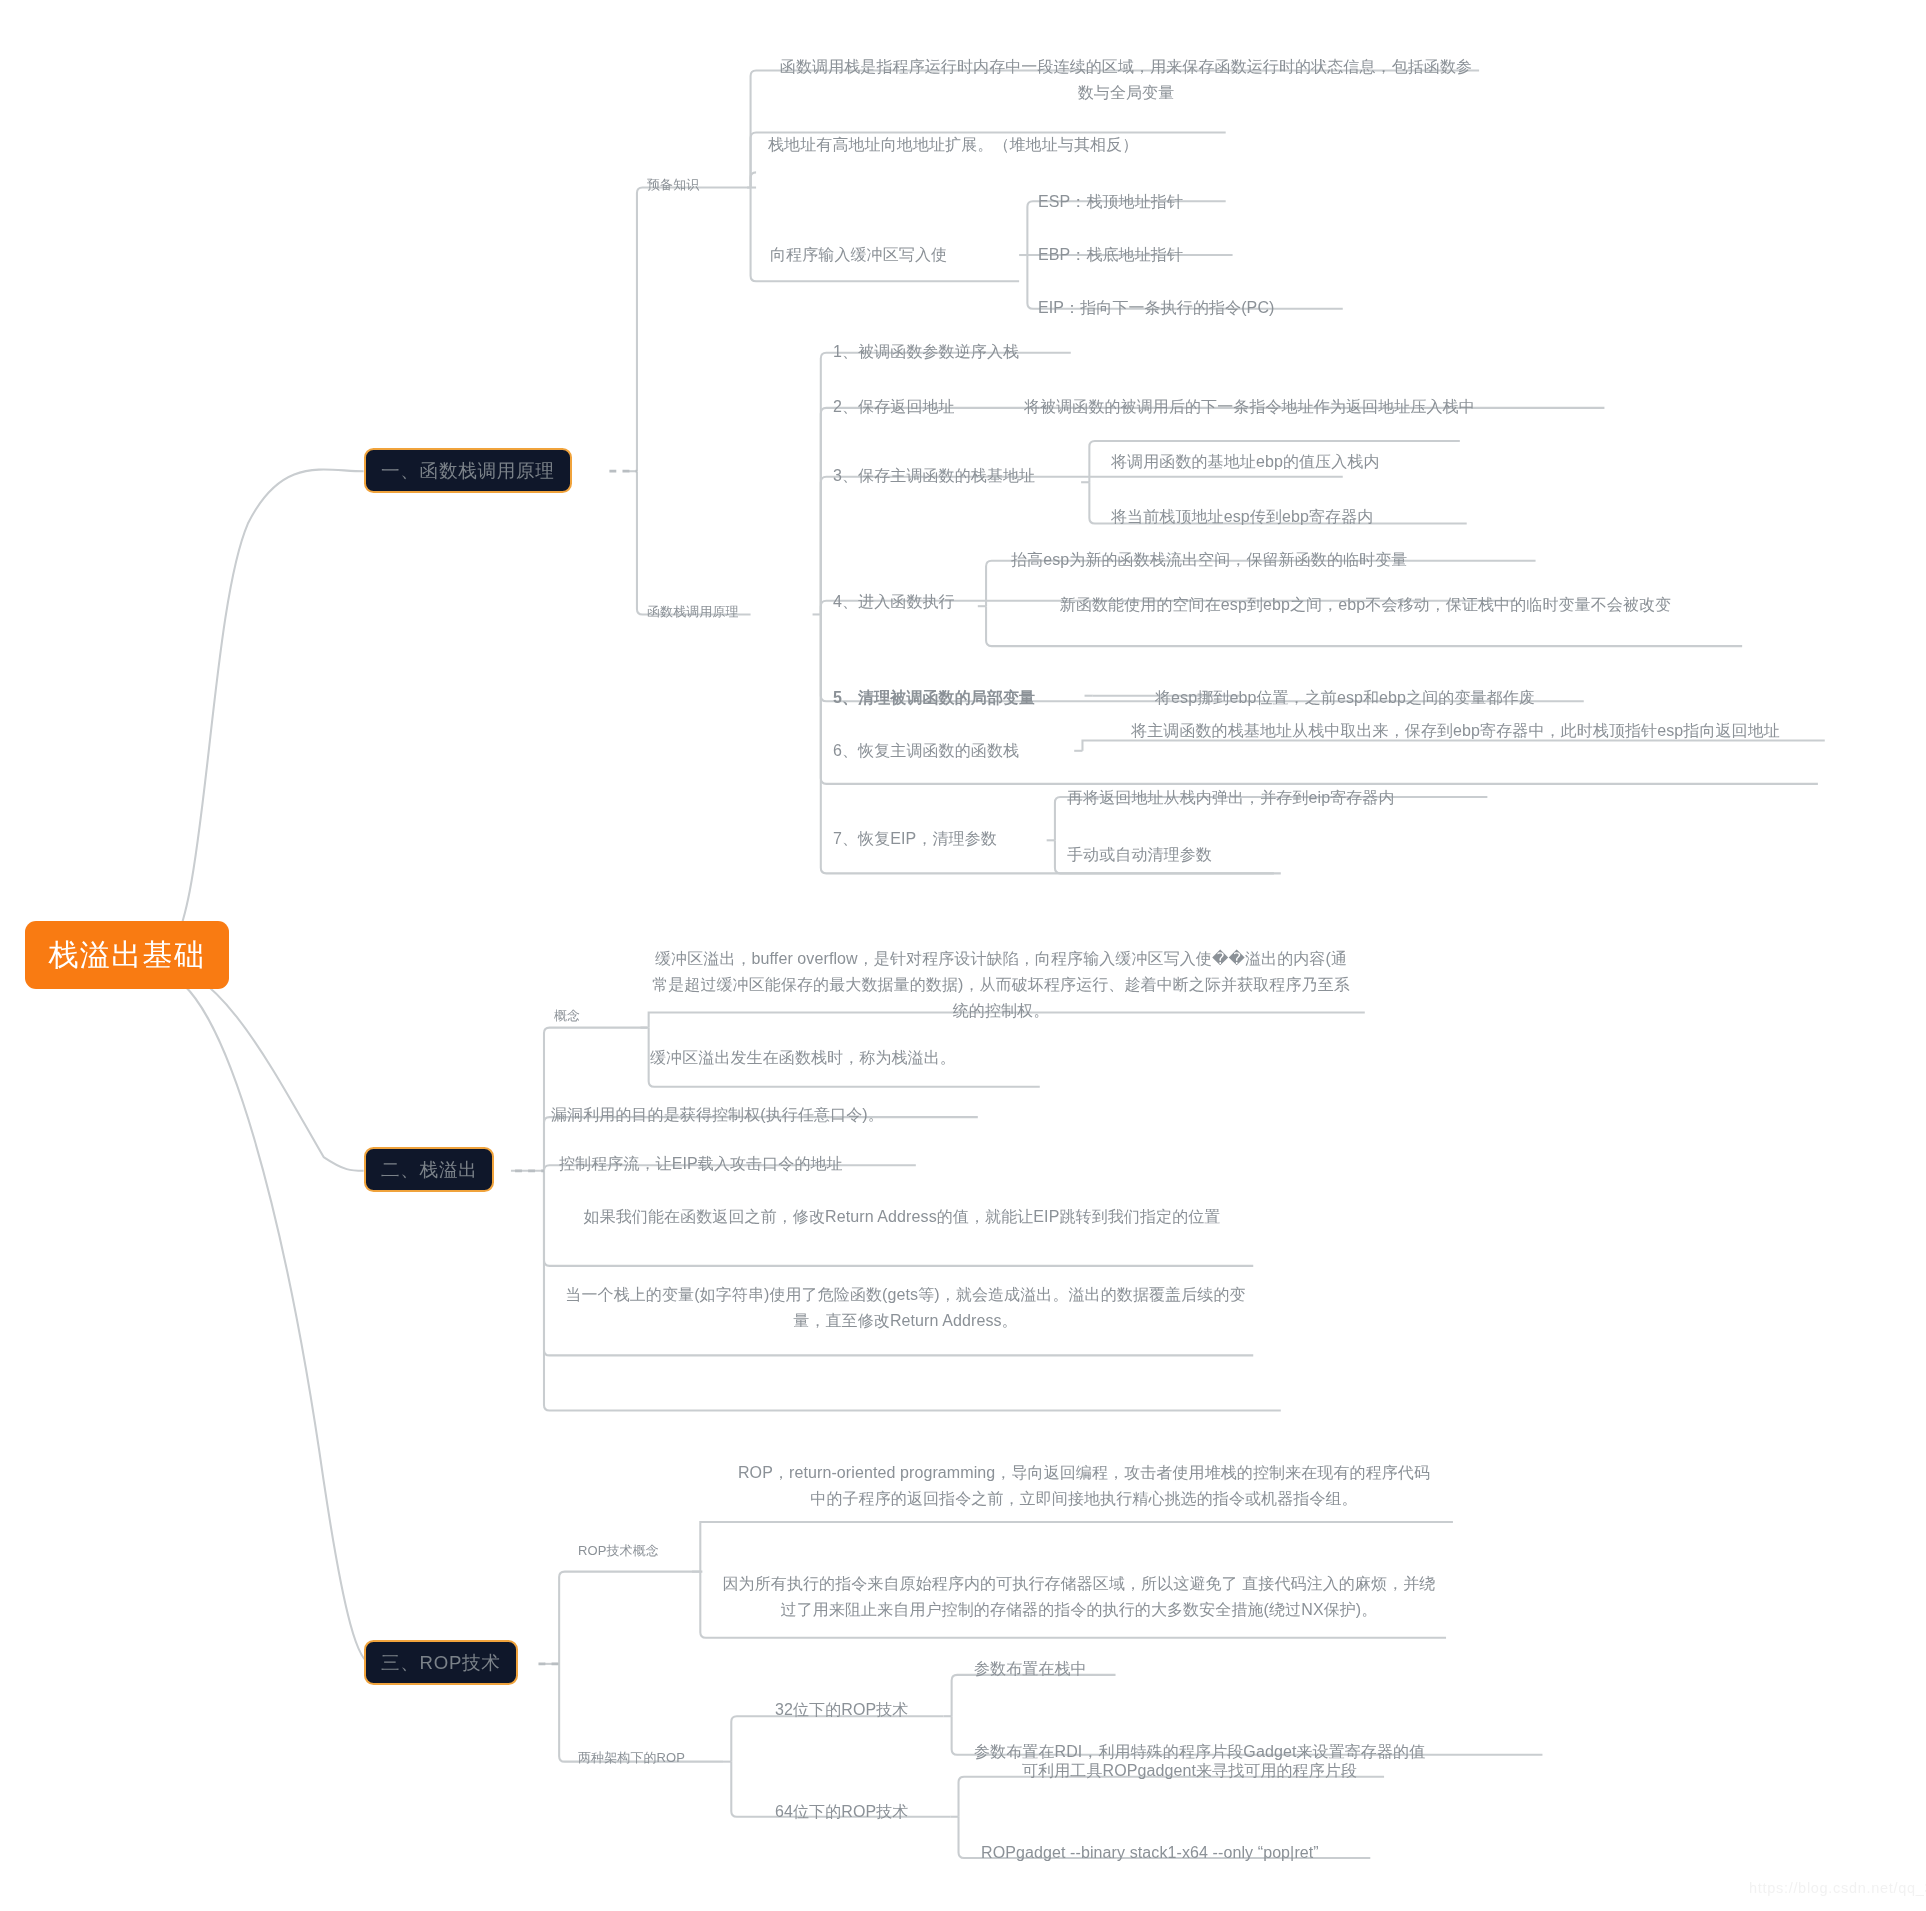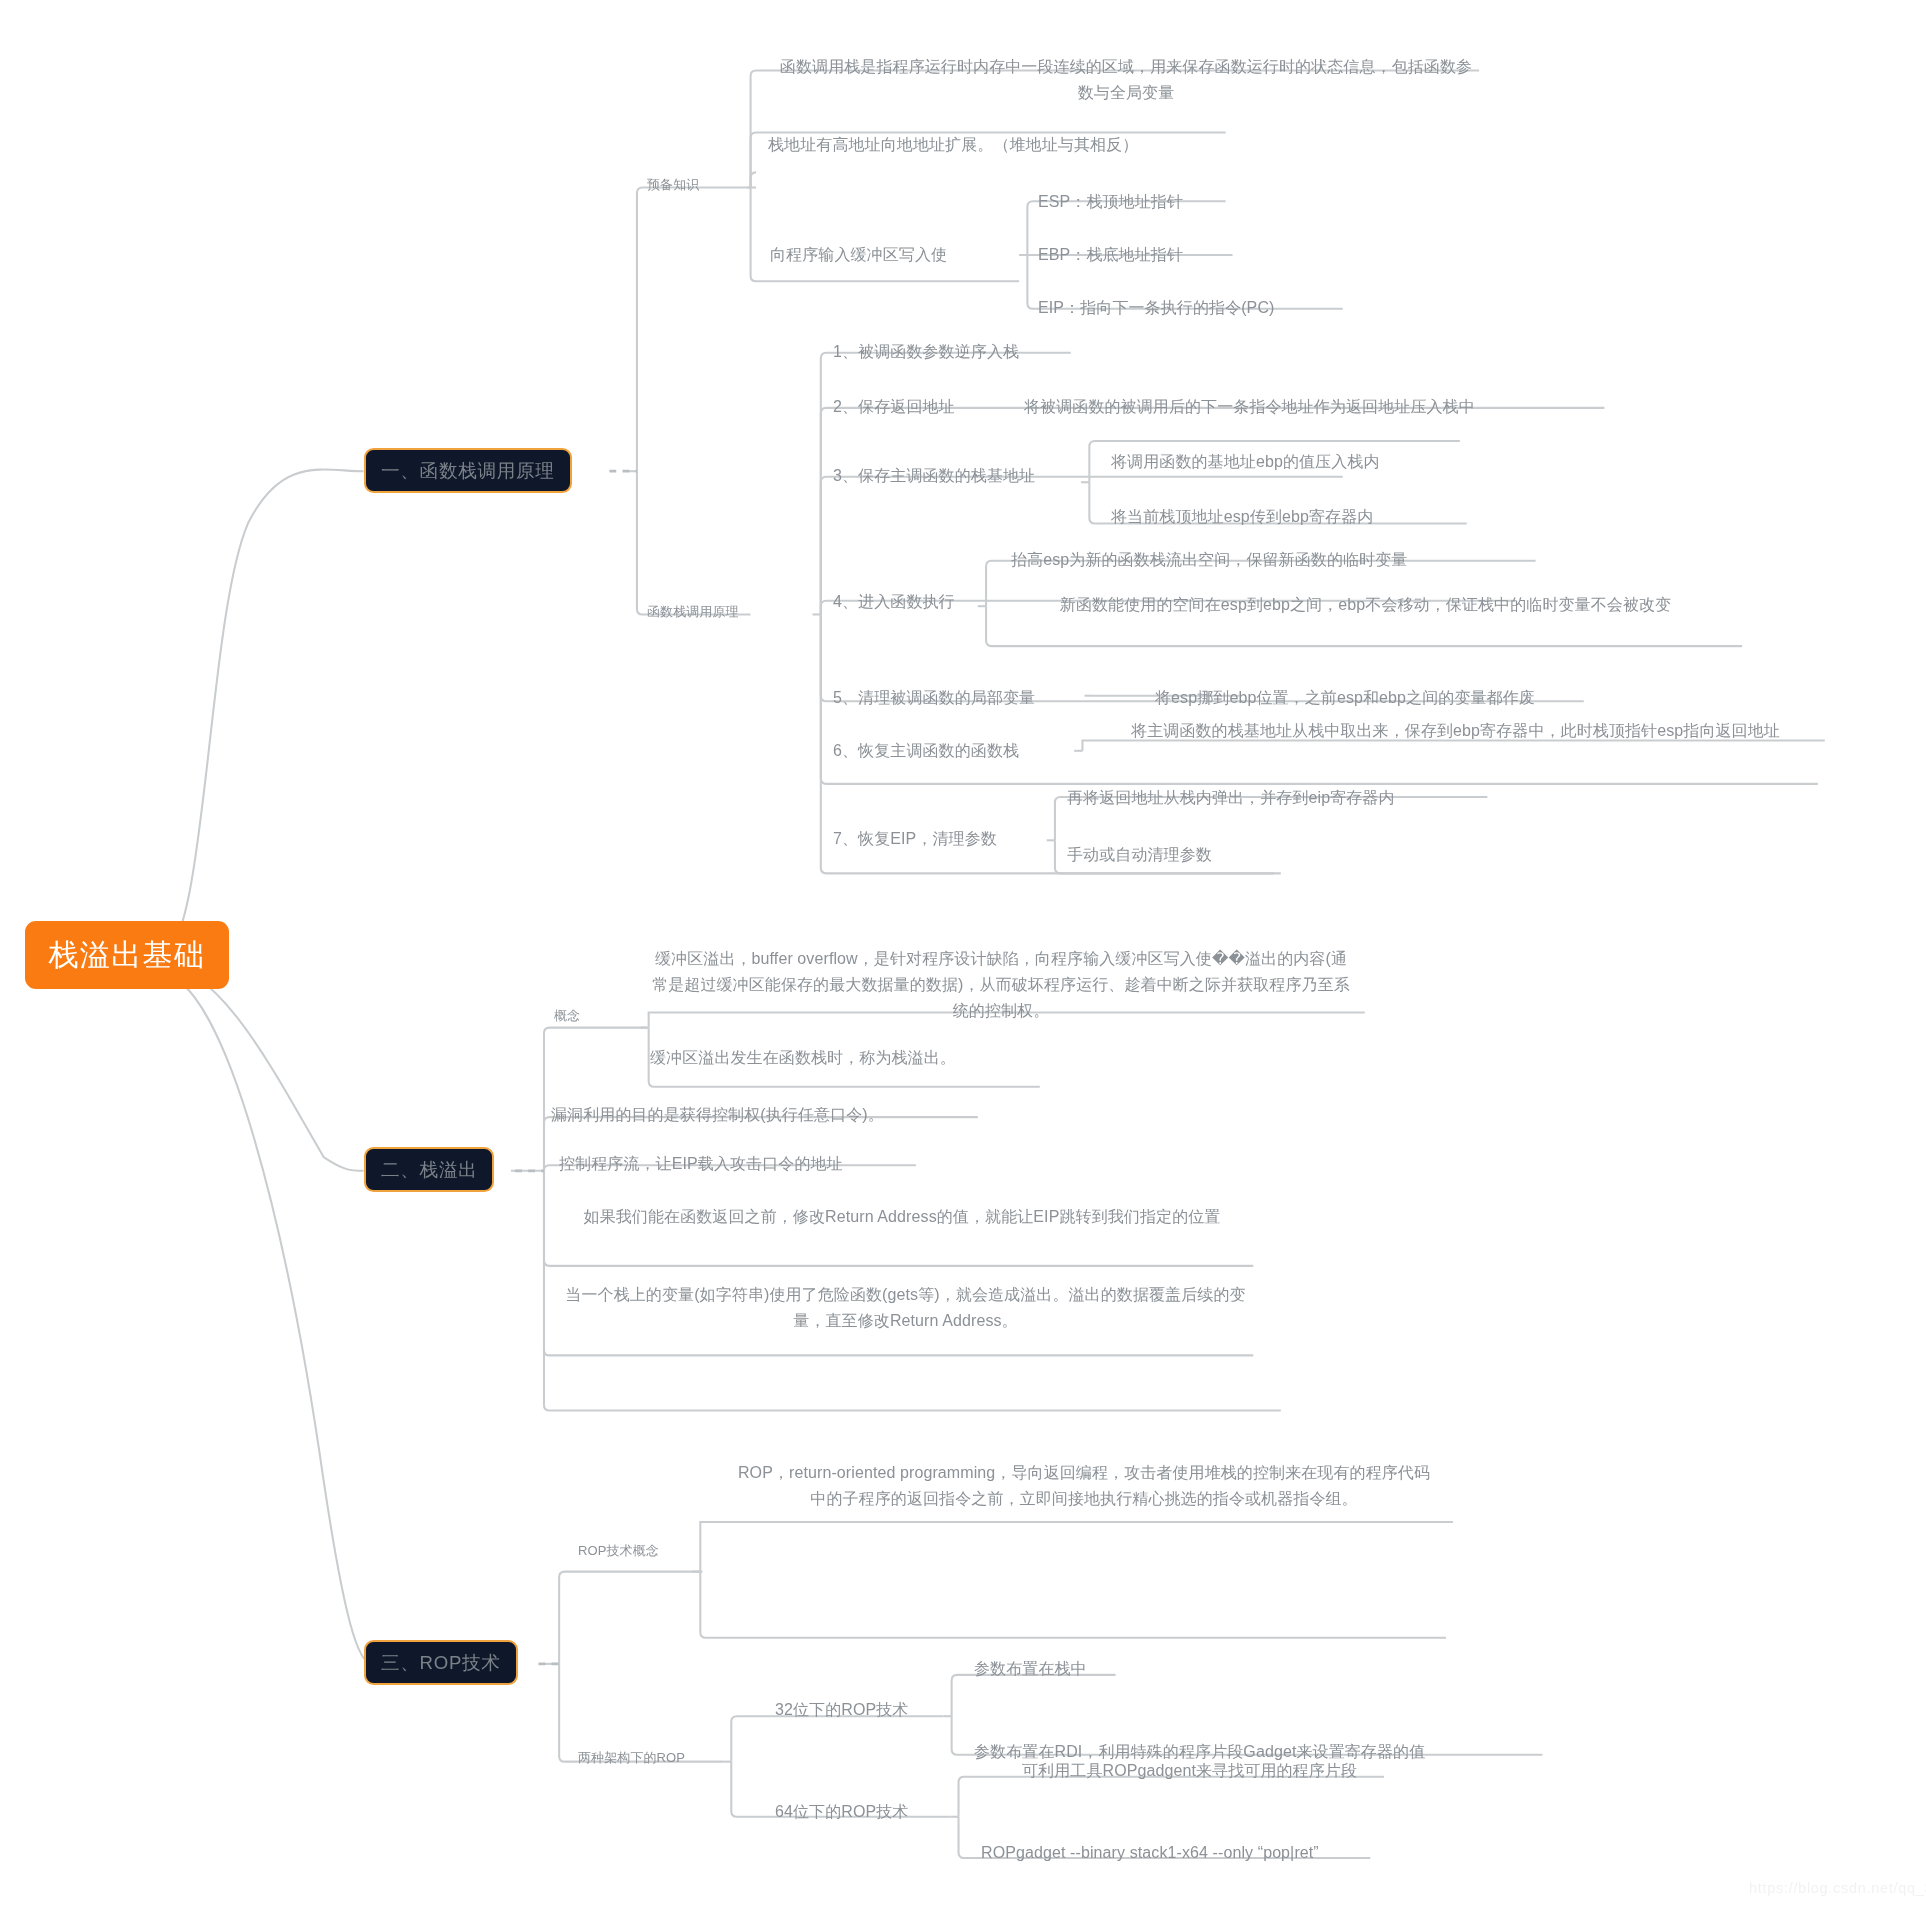--- a/index.html
+++ b/index.html
@@ -185,21 +185,21 @@
   <div class="node leaf" style="left:1024px;top:394px;">将被调函数的被调用后的下一条指令地址作为返回地址压入栈中</div>
 
   <div class="node leaf" style="left:833px;top:463px;">3、保存主调函数的栈基地址</div>
   <div class="node leaf" style="left:1111px;top:449px;">将调用函数的基地址ebp的值压入栈内</div>
   <div class="node leaf" style="left:1111px;top:504px;">将当前栈顶地址esp传到ebp寄存器内</div>
 
   <div class="node leaf" style="left:833px;top:589px;">4、进入函数执行</div>
   <div class="node leaf" style="left:1011px;top:547px;">抬高esp为新的函数栈流出空间，保留新函数的临时变量</div>
   <div class="node leaf wrap" style="left:1011px;top:592px;width:709px;">新函数能使用的空间在esp到ebp之间，ebp不会移动，保证栈中的临时变量不会被改变</div>
 
-  <div class="node leaf" style="left:833px;top:685px;">5、清理被调函数的局部变量</div>
+  <div class="node leaf" style="left:833px;top:685px;font-weight:bold;">5、清理被调函数的局部变量</div>
   <div class="node leaf" style="left:1111px;top:685px;margin-left:44px;">将esp挪到ebp位置，之前esp和ebp之间的变量都作废</div>
 
   <div class="node leaf" style="left:833px;top:738px;">6、恢复主调函数的函数栈</div>
   <div class="node leaf wrap" style="left:1087px;top:718px;width:737px;">将主调函数的栈基地址从栈中取出来，保存到ebp寄存器中，此时栈顶指针esp指向返回地址</div>
 
   <div class="node leaf" style="left:833px;top:826px;">7、恢复EIP，清理参数</div>
   <div class="node leaf" style="left:1067px;top:785px;">再将返回地址从栈内弹出，并存到eip寄存器内</div>
   <div class="node leaf" style="left:1067px;top:842px;">手动或自动清理参数</div>
 
   <div class="node branch" style="left:364px;top:1147px;">二、栈溢出</div>
@@ -218,20 +218,21 @@
 
   <div class="node leaf wrap" style="left:551px;top:1282px;width:709px;">当一个栈上的变量(如字符串)使用了危险函数(gets等)，就会造成溢出。溢出的数据覆盖后续的变量，直至修改Return Address。</div>
 
 
   <div class="node branch" style="left:364px;top:1640px;">三、ROP技术</div>
 
   <div class="node sub" style="left:578px;top:1540px;">ROP技术概念</div>
 
   <div class="node leaf wrap" style="left:733px;top:1460px;width:702px;">ROP，return-oriented programming，导向返回编程，攻击者使用堆栈的控制来在现有的程序代码中的子程序的返回指令之前，立即间接地执行精心挑选的指令或机器指令组。</div>
 
+  <div class="node leaf wrap" style="left:721px;top:1571px;width:716px;">因为所有执行的指令来自原始程序内的可执行存储器区域，所以这避免了 直接代码注入的麻烦，并绕过了用来阻止来自用户控制的存储器的指令的执行的大多数安全措施(绕过NX保护)。</div>
 
   <div class="node sub" style="left:578px;top:1747px;">两种架构下的ROP</div>
 
   <div class="node leaf" style="left:775px;top:1697px;">32位下的ROP技术</div>
   <div class="node leaf" style="left:974px;top:1656px;">参数布置在栈中</div>
   <div class="node leaf" style="left:974px;top:1739px;">参数布置在RDI，利用特殊的程序片段Gadget来设置寄存器的值</div>
 
   <div class="node leaf" style="left:775px;top:1799px;">64位下的ROP技术</div>
   <div class="node leaf" style="left:974px;top:1758px;margin-left:48px;">可利用工具ROPgadgent来寻找可用的程序片段</div>
   <div class="node leaf" style="left:981px;top:1840px;">ROPgadget --binary stack1-x64 --only “pop|ret”</div>

